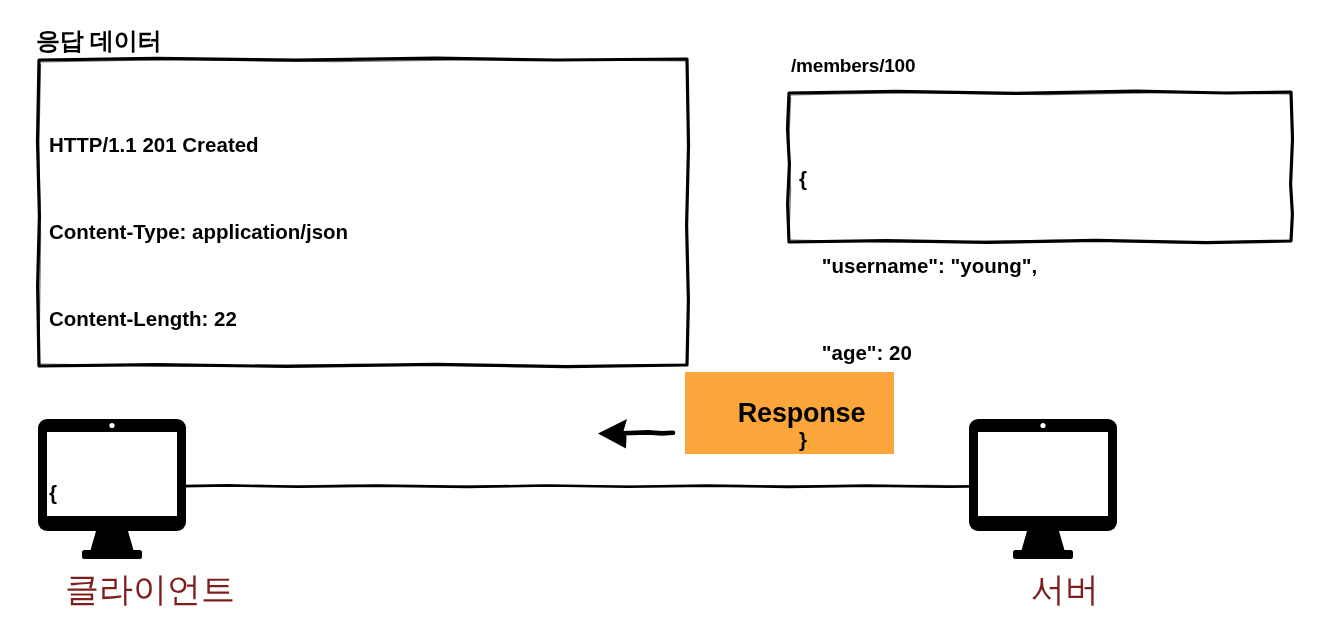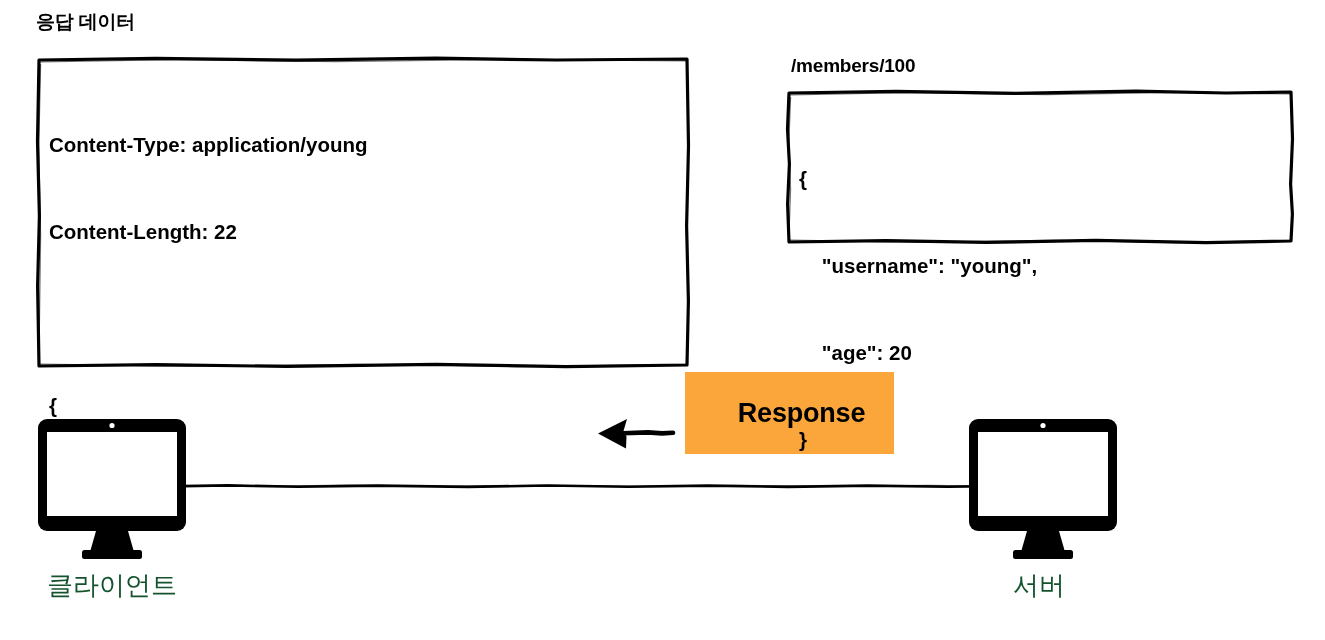--- a/index.html
+++ b/index.html
@@ -21,22 +21,22 @@
 
   
   .box-caption {
     font-weight: bold;
     color: #000000;
     white-space: pre;
     line-height: 1.1;
   }
   #response-data-caption {
     left: 36px;
-    top: 12px;
-    font-size: 19px;
+    top: 28px;
+    font-size: 24px;
     letter-spacing: -0.2px;
     text-align: right;
   }
   #resource-caption {
     left: 791px;
     top: 56px;
     font-size: 19px;
     letter-spacing: -0.2px;
   }
 
@@ -102,25 +102,26 @@
 
   .monitor {
     width: 176px;
     height: 148px;
   }
   #client-monitor { left: 36px; top: 417px; }
   #server-monitor { left: 967px; top: 417px; }
   .monitor svg { display: block; }
 
   .endpoint-label {
-    font-size: 26px;
-    color: #14532d;
+    font-size: 34px;
+    color: #7f1d1d;
     font-weight: normal;
     white-space: pre;
     line-height: 1;
+    margin-left: 18px;
   }
   #client-label { left: 47px; top: 572px; }
   #server-label { left: 1013px; top: 572px; text-align: center; }
 
   #response-arrow {
     left: 596px;
     top: 410px;
     width: 86px;
     height: 48px;
   }
@@ -154,21 +155,22 @@
   <svg class="sketch-svg" viewBox="0 0 654 312" preserveAspectRatio="none">
     <path d="M3,4 L120,2.4 L260,4.2 L400,2.2 L520,4 L651,3
              L652.5,90 L650.6,170 L652.4,245 L651,309
              L530,310.6 L400,308.4 L250,310.4 L120,308.6 L3,310
              L1.6,230 L3.4,160 L1.5,85 Z" fill="none" stroke="#000000" stroke-width="3.2" stroke-linejoin="round" stroke-linecap="round"></path>
     <path d="M4,6 L140,3.6 L300,5.6 L470,3.4 L650,5" fill="none" stroke="#000000" stroke-width="1.1" opacity="0.55"></path>
     <path d="M4,308 L150,310.4 L320,308.2 L480,310.6 L650,308.4" fill="none" stroke="#000000" stroke-width="1.1" opacity="0.55"></path>
     <path d="M4.6,8 L2.8,90 L4.6,180 L3,300" fill="none" stroke="#000000" stroke-width="1.2" opacity="0.55"></path>
   </svg>
   <div class="box-inner code-block">
-    <div class="code-line">Content-Type: application/young</div>
+    <div class="code-line">HTTP/1.1 201 Created</div>
+    <div class="code-line">Content-Type: application/json</div>
     <div class="code-line">Content-Length: 22</div>
     <div class="code-spacer"></div>
     <div class="code-line">{</div>
     
     
     
   </div>
 </div>
 
 <div class="abs box-caption" id="resource-caption">/members/100</div>

